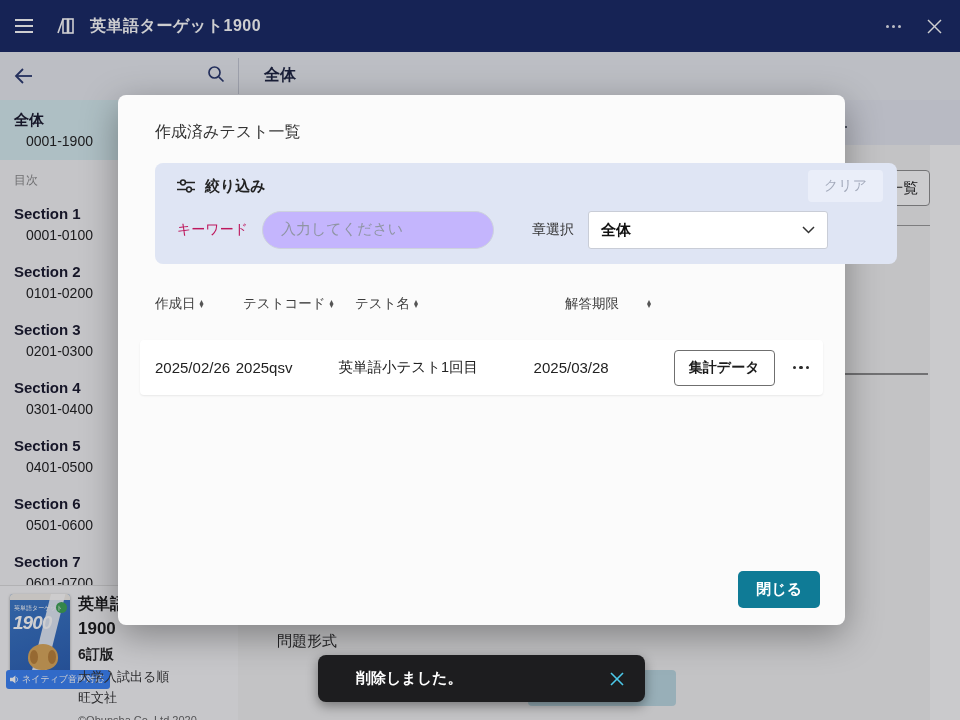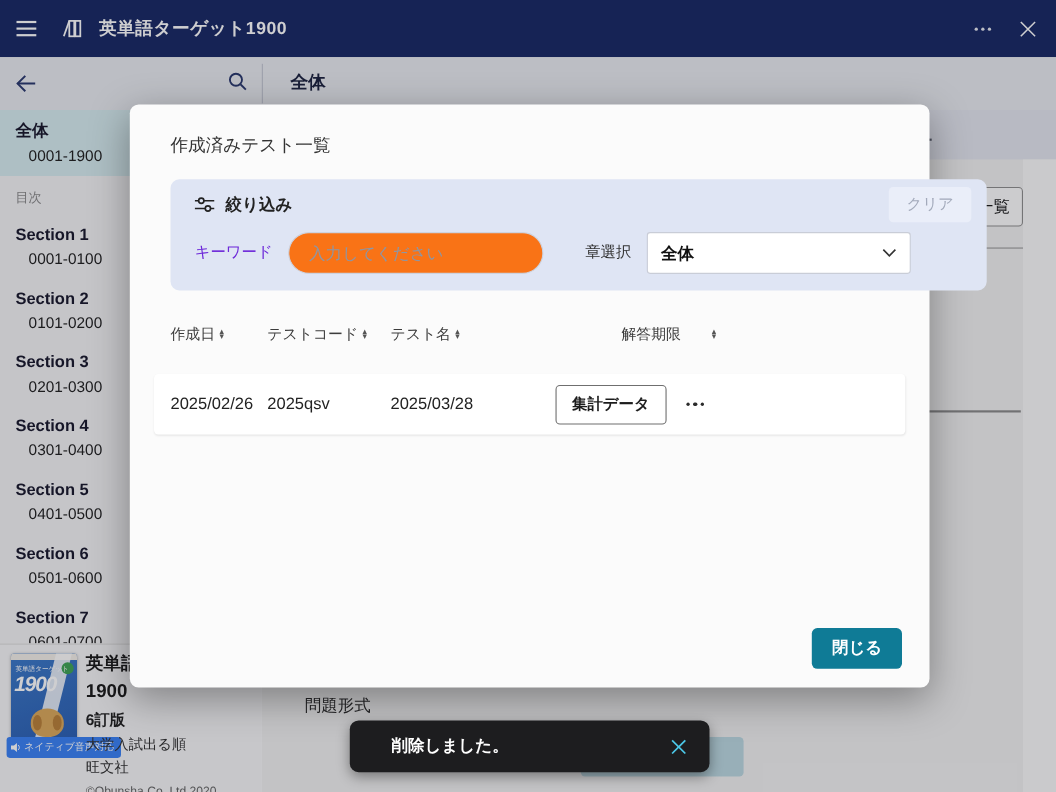--- a/index.html
+++ b/index.html
@@ -64,22 +64,22 @@
   .overlay { position:absolute; inset:0; background:rgba(10,12,20,.20); z-index:5; }
 
   
   .modal { position:absolute; left:118px; top:95px; width:727px; height:530px; background:#fbfbfb; border-radius:8px; box-shadow:0 10px 36px rgba(0,0,0,.35); z-index:10; }
   .modal-title { position:absolute; left:37px; top:27px; font-size:16px; color:#333; }
   .filter-card { position:absolute; left:37px; top:68px; width:742px; height:101px; background:#dfe5f4; border-radius:8px; }
   .filter-head { display:flex; align-items:center; height:46px; padding:0 14px 0 22px; }
   .filter-label { font-size:15px; font-weight:bold; color:#222; margin-left:10px; }
   .clear-btn { margin-left:auto; background:#eaeef9; color:#a3aabb; border:none; border-radius:4px; font-size:14px; padding:7px 16px; cursor:default; }
   .filter-fields { display:flex; align-items:center; padding:2px 14px 0 22px; }
-  .kw-label { font-size:14px; color:#6d28d9; }
-  .kw-input { margin-left:14px; width:232px; height:38px; border:1px solid #cdd2de; border-radius:19px; background:#f97316; padding:4px 18px; font-size:15px; color:#222; outline:none; font-family:Liberation Sans, sans-serif; }
+  .kw-label { font-size:14px; color:#be185d; }
+  .kw-input { margin-left:14px; width:232px; height:38px; border:1px solid #cdd2de; border-radius:19px; background:#c4b5fd; padding:4px 18px; font-size:15px; color:#222; outline:none; font-family:Liberation Mono, monospace; }
   .kw-input::placeholder { color:#8f95a3; }
   .ch-label { font-size:14px; color:#333; margin-left:38px; }
   .ch-select { margin-left:14px; width:240px; height:38px; background:#fff; border:1px solid #c9cdd7; border-radius:3px; display:flex; align-items:center; padding:0 12px; cursor:pointer; }
   .ch-value { font-size:15px; font-weight:bold; color:#111; }
   .ch-chev { margin-left:auto; display:flex; }
 
   .thead { position:absolute; left:37px; top:200px; width:654px; display:flex; align-items:center; font-size:13.5px; color:#3c3c3c; }
   .th { display:flex; align-items:center; gap:4px; cursor:pointer; }
   .th-created { width:88px; }
   .th-code { width:112px; }
@@ -294,20 +294,21 @@
       <span class="sort-ic">
           <span>▴</span>
           <span>▾</span>
         </span>
     </div>
   </div>
 
   <div class="trow">
     <div class="td td-created">2025/02/26</div>
     <div class="td td-code">2025qsv</div>
+    <div class="td td-name">英単語小テスト1回目</div>
     <div class="td td-deadline">2025/03/28</div>
     <button class="agg-btn">集計データ</button>
     <div class="row-more">
         <i></i>
         <i></i>
         <i></i>
       </div>
   </div>
 
   <button class="close-btn">閉じる</button>

